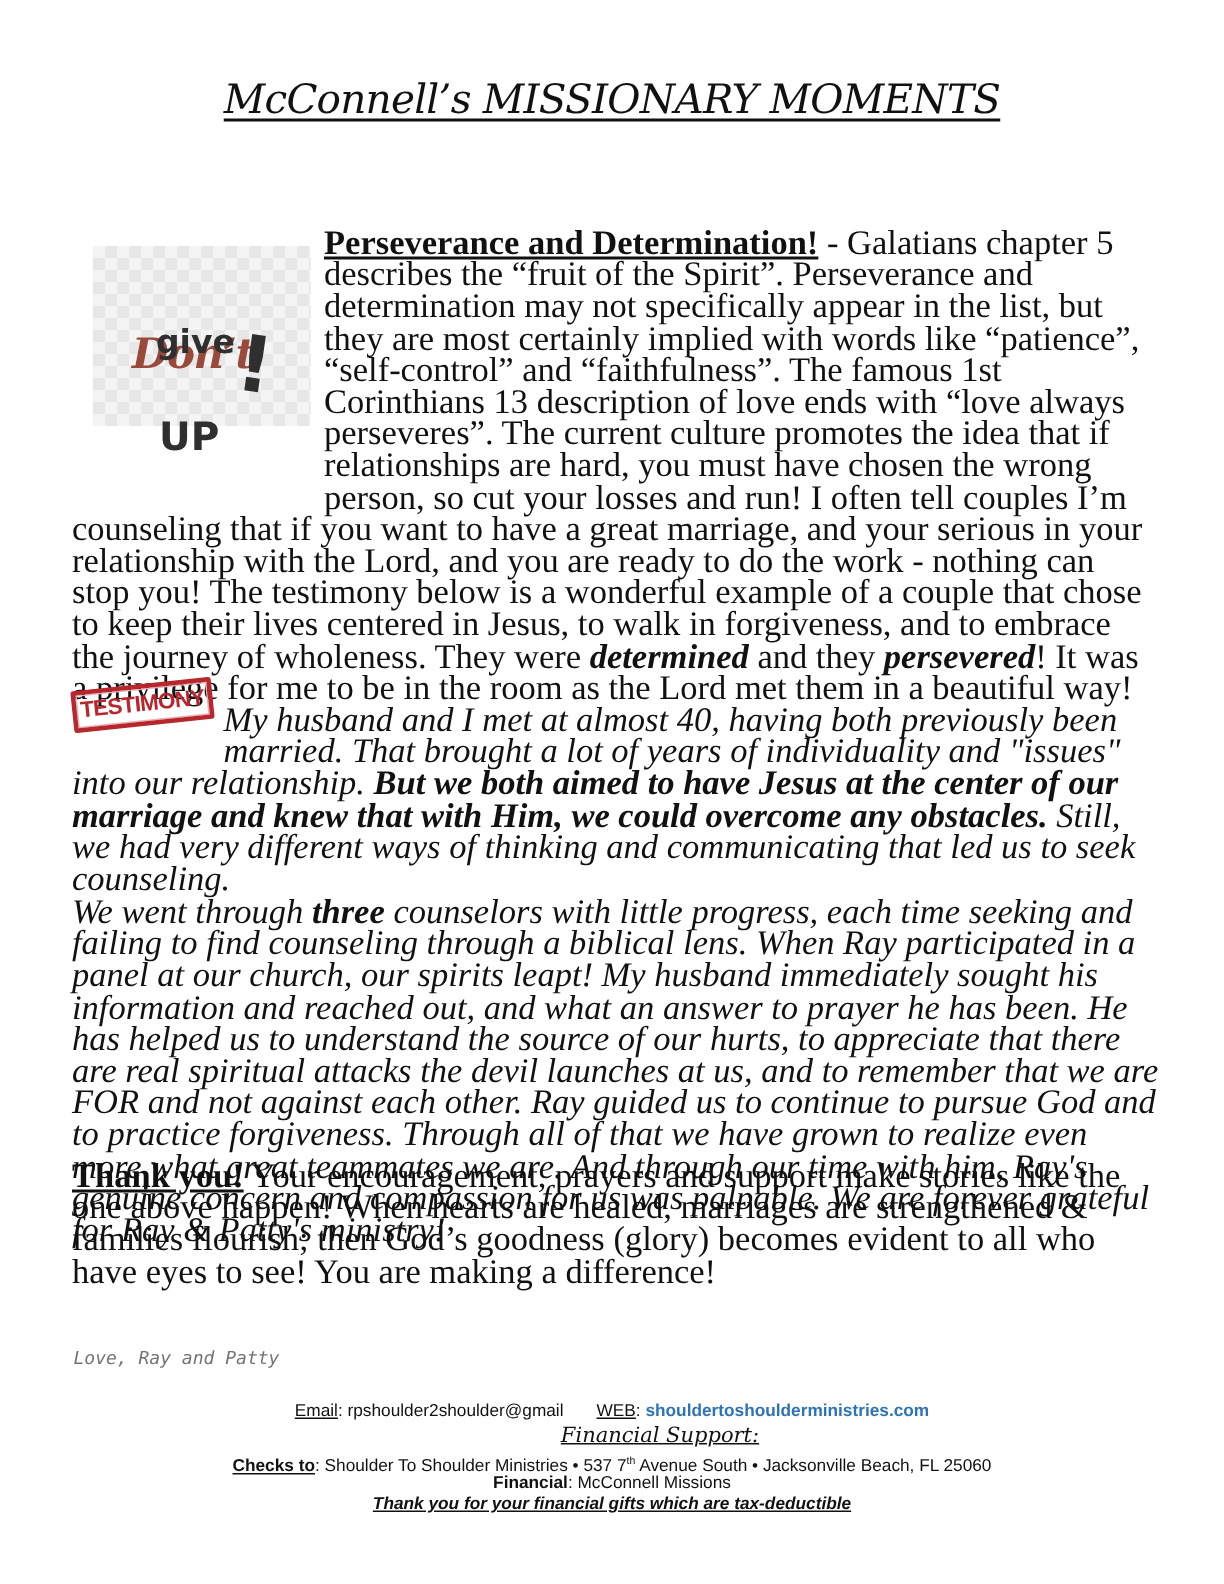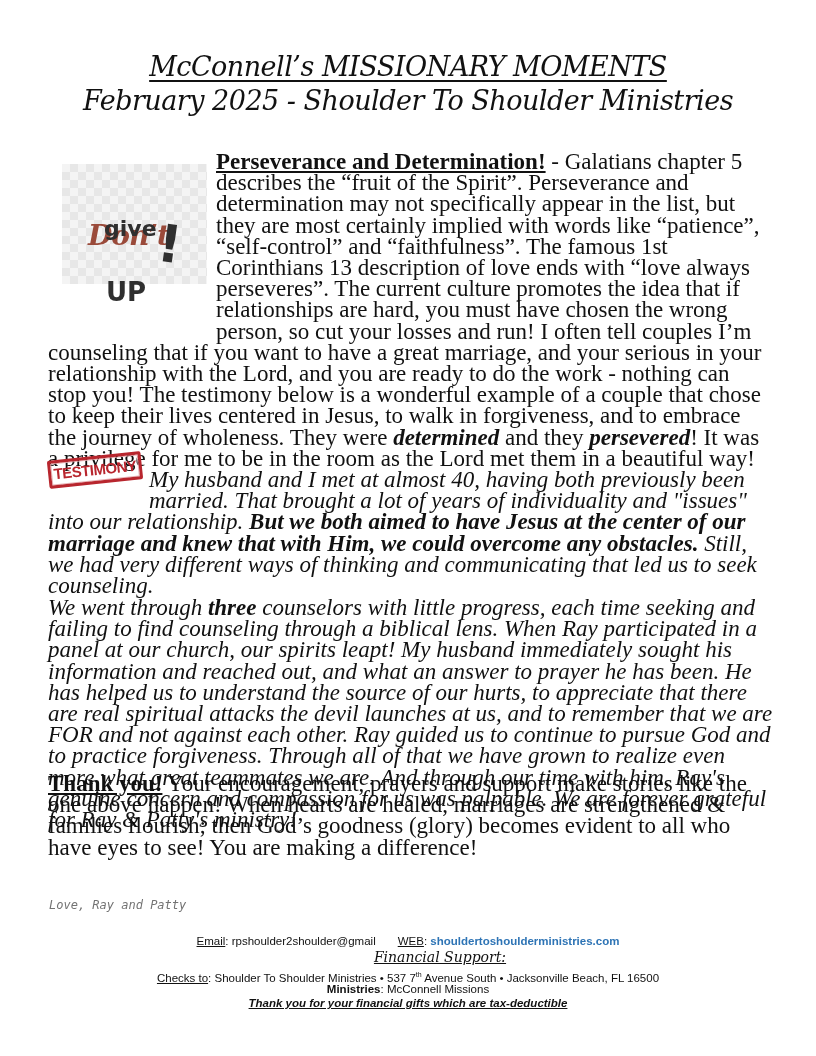--- a/index.html
+++ b/index.html
@@ -51,31 +51,30 @@
 
   .signoff { position: absolute; left: 49px; top: 898px; font-family: "DejaVu Sans Mono", monospace; font-size: 12px; color: #737373; font-style: italic; }
 
   .footer { position: absolute; left: 0; width: 816px; text-align: center; font-family: "Liberation Sans", sans-serif; font-size: 11.5px; line-height: 14px; }
   .f1 { top: 934px; }
   .f1 .lbl { text-decoration: underline; margin-top: 13px; }
   .f1 .web { color: #2e74b5; font-weight: bold; text-align: right; }
   .f1 .gap { display: inline-block; width: 22px; }
   .f2 { top: 948px; font-family: "DejaVu Serif", serif; font-style: italic; font-size: 14px; line-height: 18px; text-decoration: underline; padding-left: 32px; }
   .f3 { top: 968px; }
-  .f3 .lbl { font-weight: normal; text-decoration: underline; text-align: center; }
+  .f3 .lbl { font-weight: bold; text-decoration: underline; text-align: center; }
   .f4 { top: 982px; }
   .f4 .lbl { font-weight: bold; }
   .f5 { top: 996px; font-weight: bold; font-style: italic; text-decoration: underline; }
 </style>
 </head>
 <body>
 
 <div class="title">
   <span class="t1">McConnell’s MISSIONARY MOMENTS</span>
-  <span class="t2">February 2025 - Shoulder To Shoulder Ministries</span>
 </div>
 
 <div class="dontgiveup">
   <span class="dont">Don’t</span>
   <span class="give">give</span>
   <span class="up">UP</span>
   <span class="bang">!</span>
 </div>
 
 <div class="body-text p1">
@@ -98,18 +97,18 @@
   <span class="heading">Thank you!</span><span>  Your encouragement, prayers and support make stories like the one above happen!  When hearts are healed, marriages are strengthened &amp; families flourish; then God’s goodness (glory) becomes evident to all who have eyes to see!  You are making a difference!</span>
 </div>
 
 <div class="signoff">Love, Ray and Patty</div>
 
 <div class="footer f1">
   <span class="lbl">Email</span><span>: rpshoulder2shoulder@gmail</span><span class="gap"></span><span class="lbl">WEB</span><span>: </span><span class="web">shouldertoshoulderministries.com</span>
 </div>
 <div class="footer f2">Financial Support:</div>
 <div class="footer f3">
-  <span class="lbl">Checks to</span><span>: Shoulder To Shoulder Ministries • 537 7</span><sup style="font-size:7px">th</sup><span> Avenue South • Jacksonville Beach, FL 16500</span>
+  <span class="lbl">Checks to</span><span>: Shoulder To Shoulder Ministries • 537 7</span><sup style="font-size:7px">th</sup><span> Avenue South • Jacksonville Beach, FL 25060</span>
 </div>
 <div class="footer f4">
-  <span class="lbl">Ministries</span><span>: McConnell Missions</span>
+  <span class="lbl">Financial</span><span>: McConnell Missions</span>
 </div>
 <div class="footer f5">Thank you for your financial gifts which are tax-deductible</div>
 
 </body></html>

